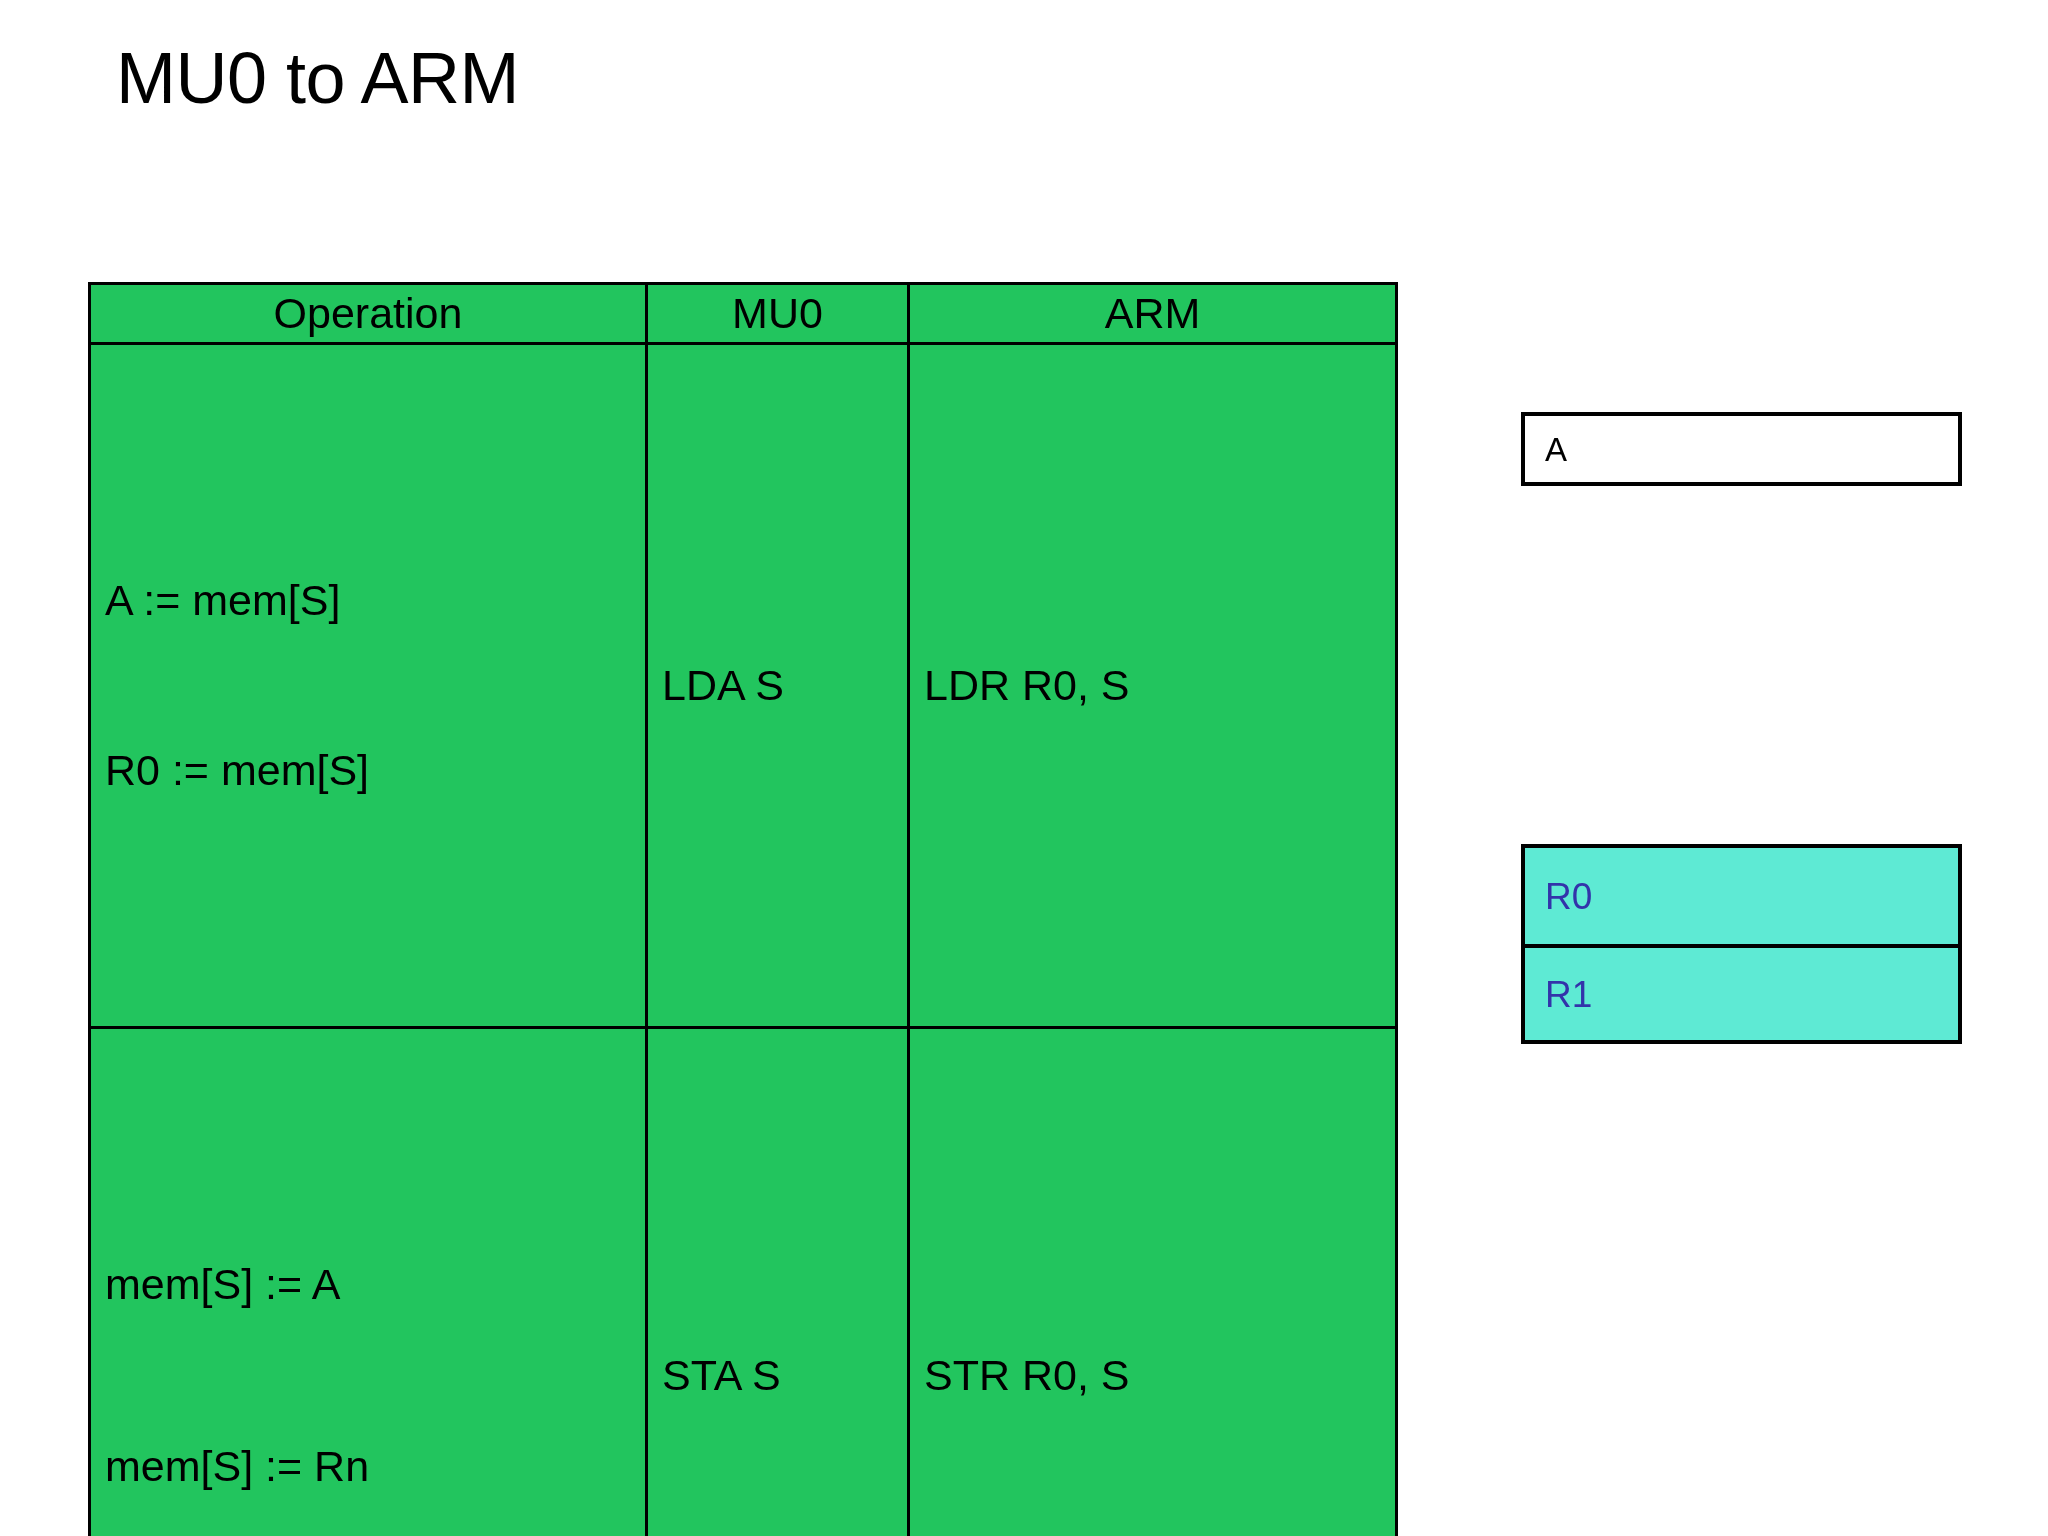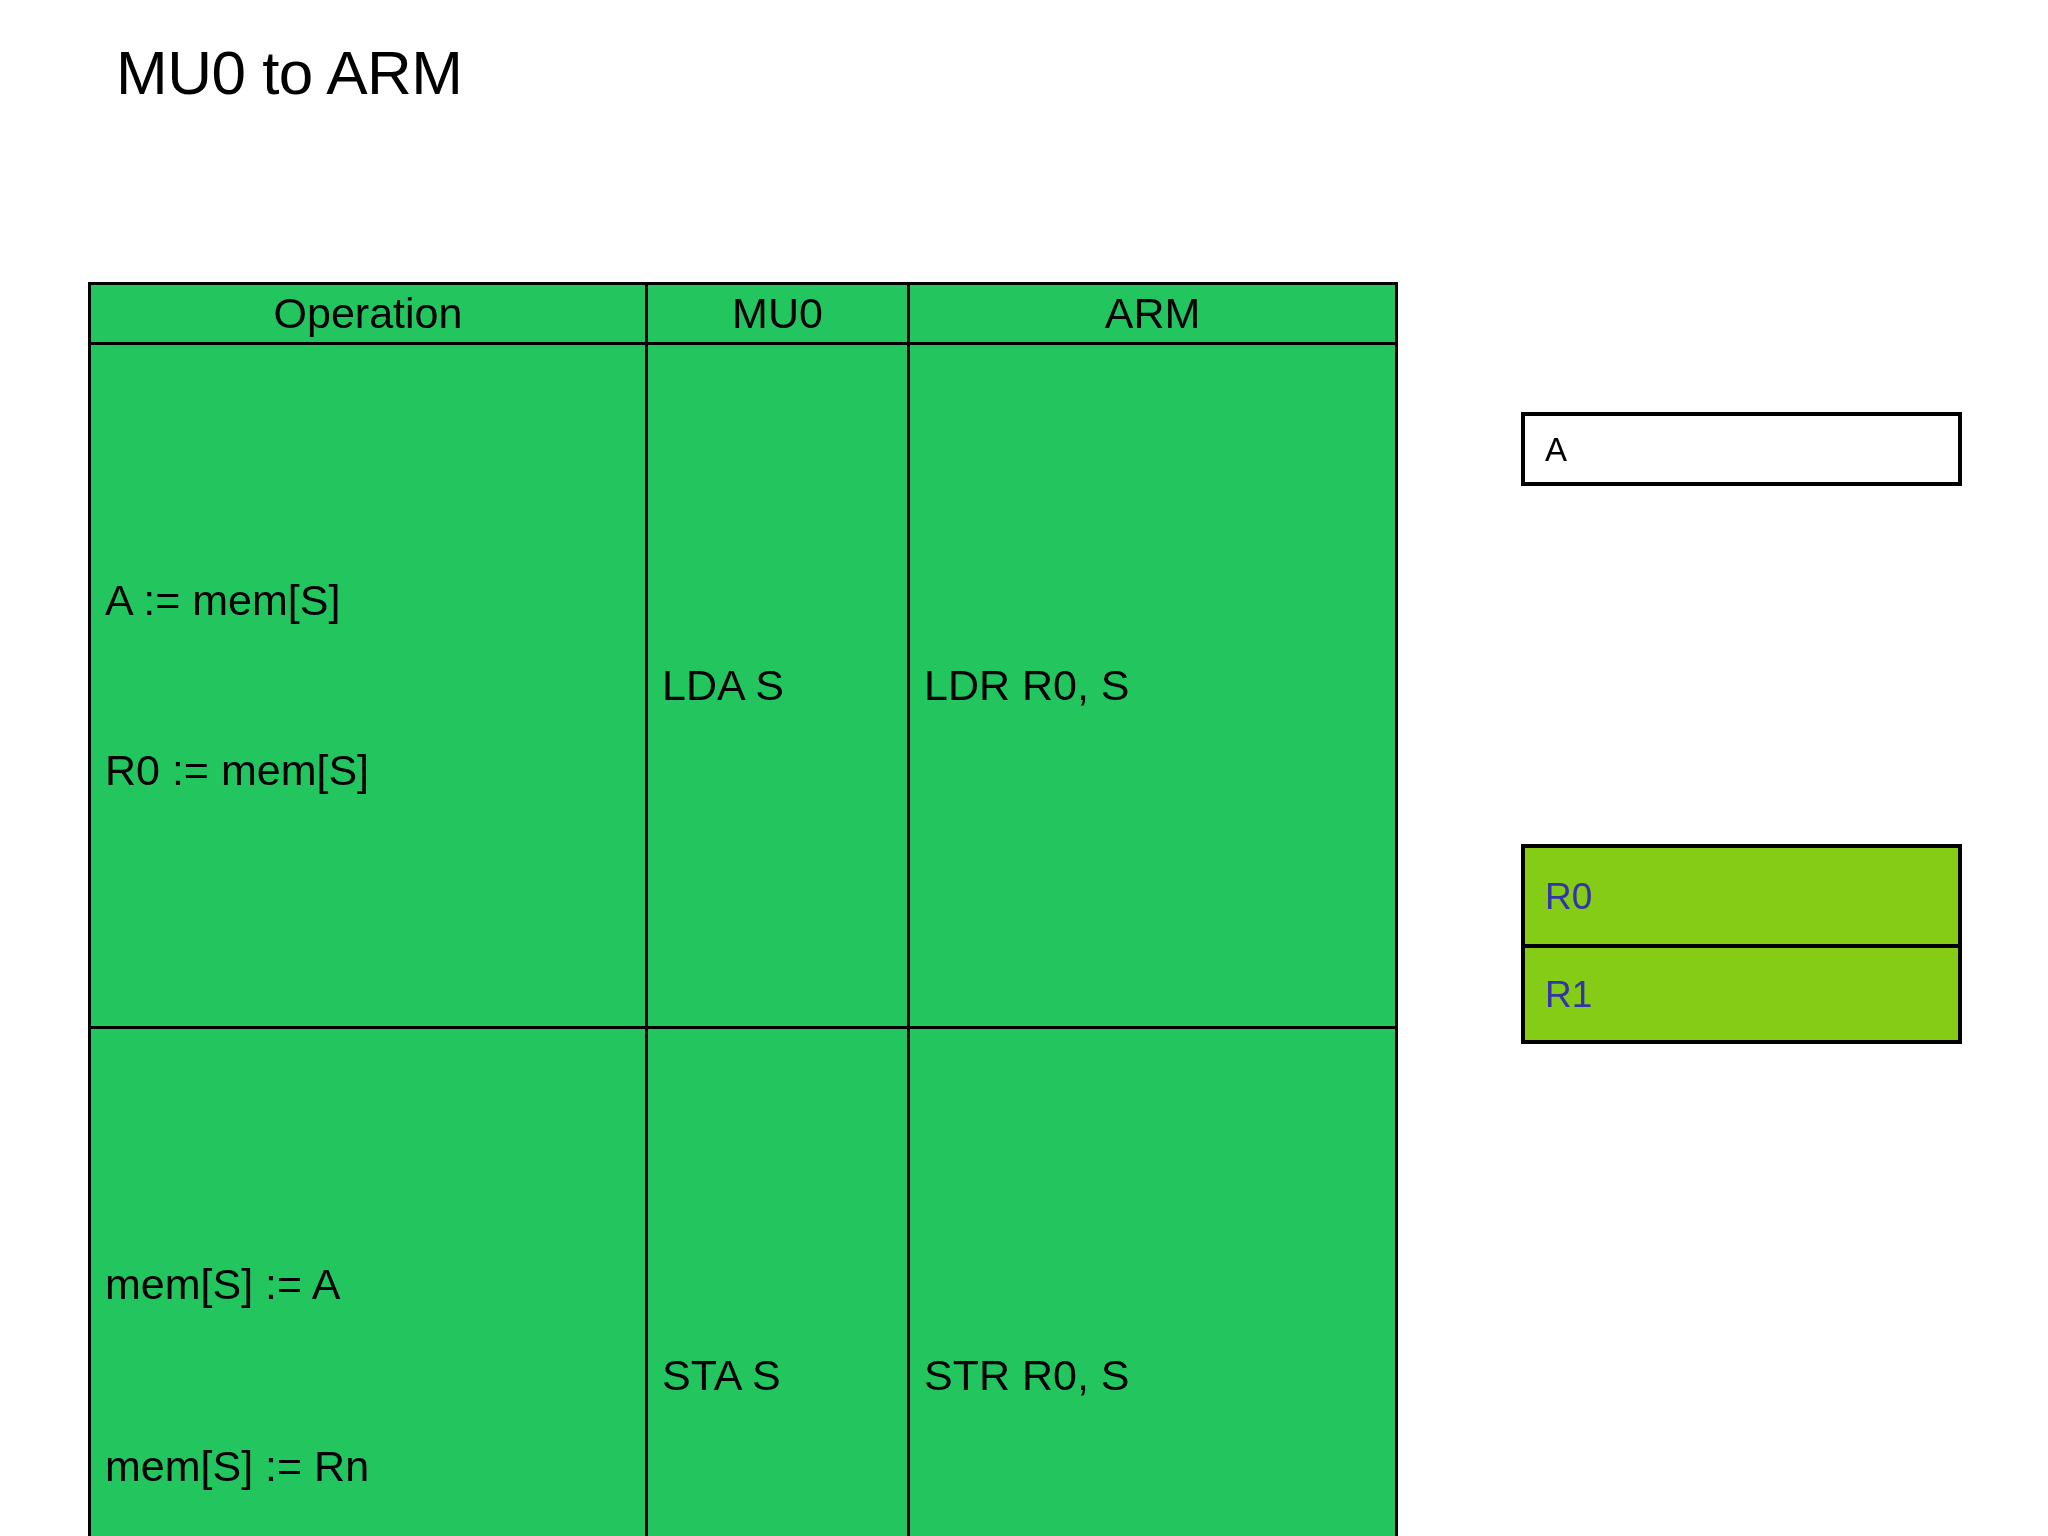--- a/index.html
+++ b/index.html
@@ -14,21 +14,21 @@
     font-family: "Liberation Sans", sans-serif;
     color: #000000;
     overflow: hidden;
   }
 
   
   .slide-title {
     position: absolute;
     left: 116px;
     top: 40px;
-    font-size: 62px;
+    font-size: 72px;
     line-height: 1.08;
     font-weight: 400;
     letter-spacing: -0.5px;
     color: #000000;
     white-space: nowrap;
   }
 
   
   .cmp-table {
     position: absolute;
@@ -92,21 +92,21 @@
     left: 1521px;
     top: 844px;
     width: 441px;
     border: 4px solid #000000;
     background: #ffffff;
     box-sizing: border-box;
   }
   .reg-row {
     height: 96px;
     position: relative;
-    background: #84cc16;
+    background: #5eead4;
     box-sizing: border-box;
   }
   .reg-row + .reg-row {
     border-top: 4px solid #000000;
   }
   .reg-row .lbl {
     position: absolute;
     left: 20px;
     top: 50%;
     transform: translateY(-50%);

